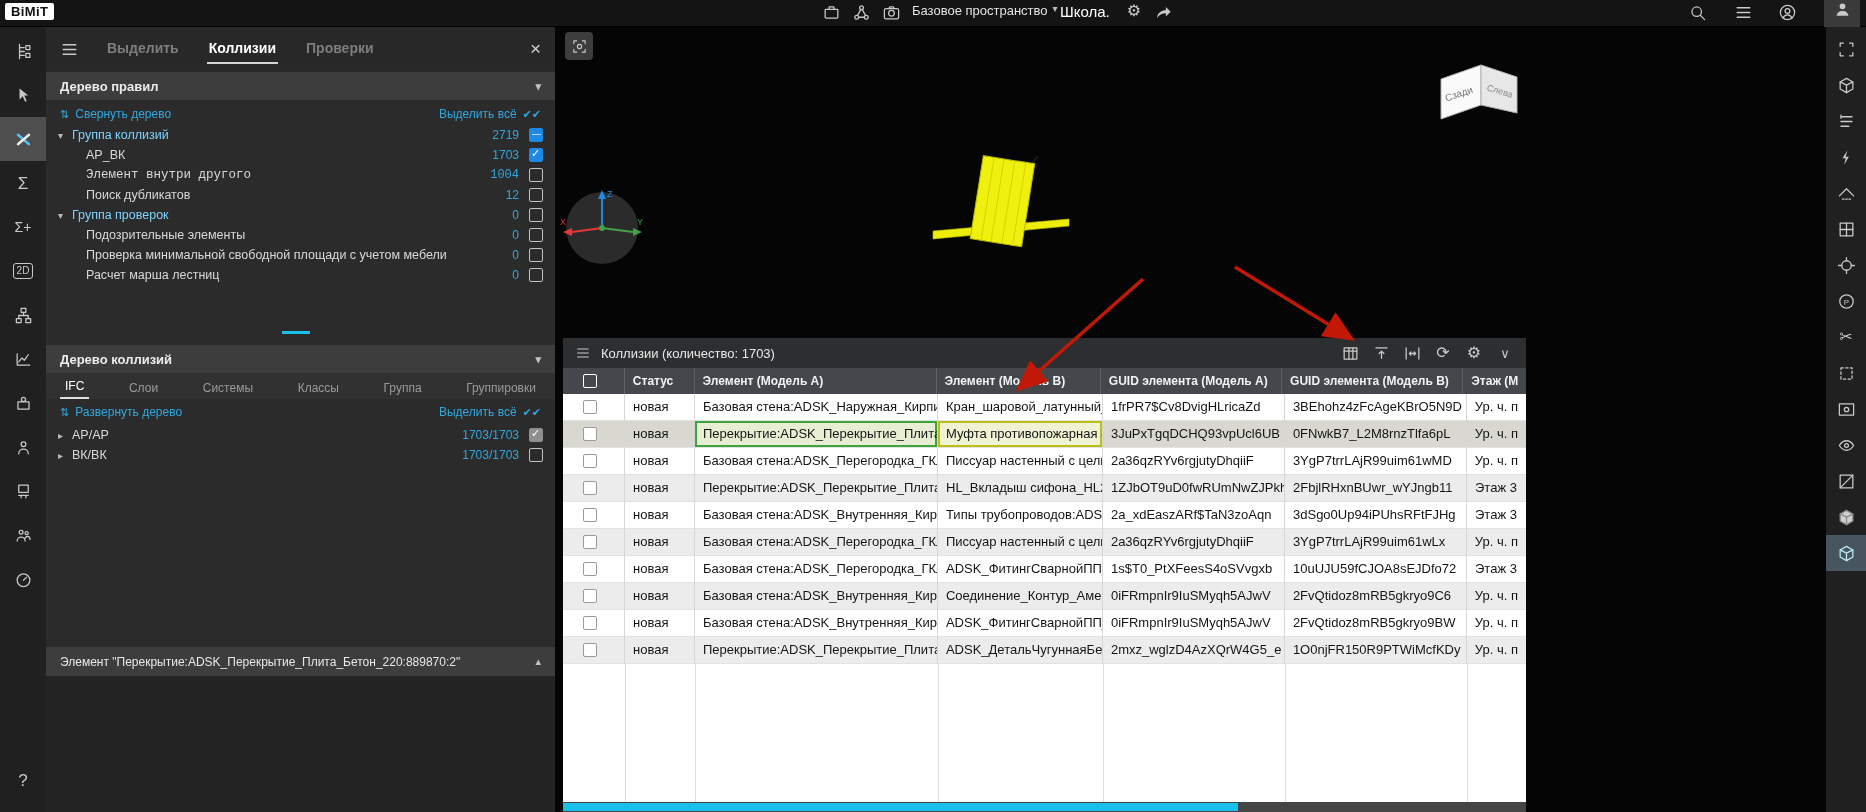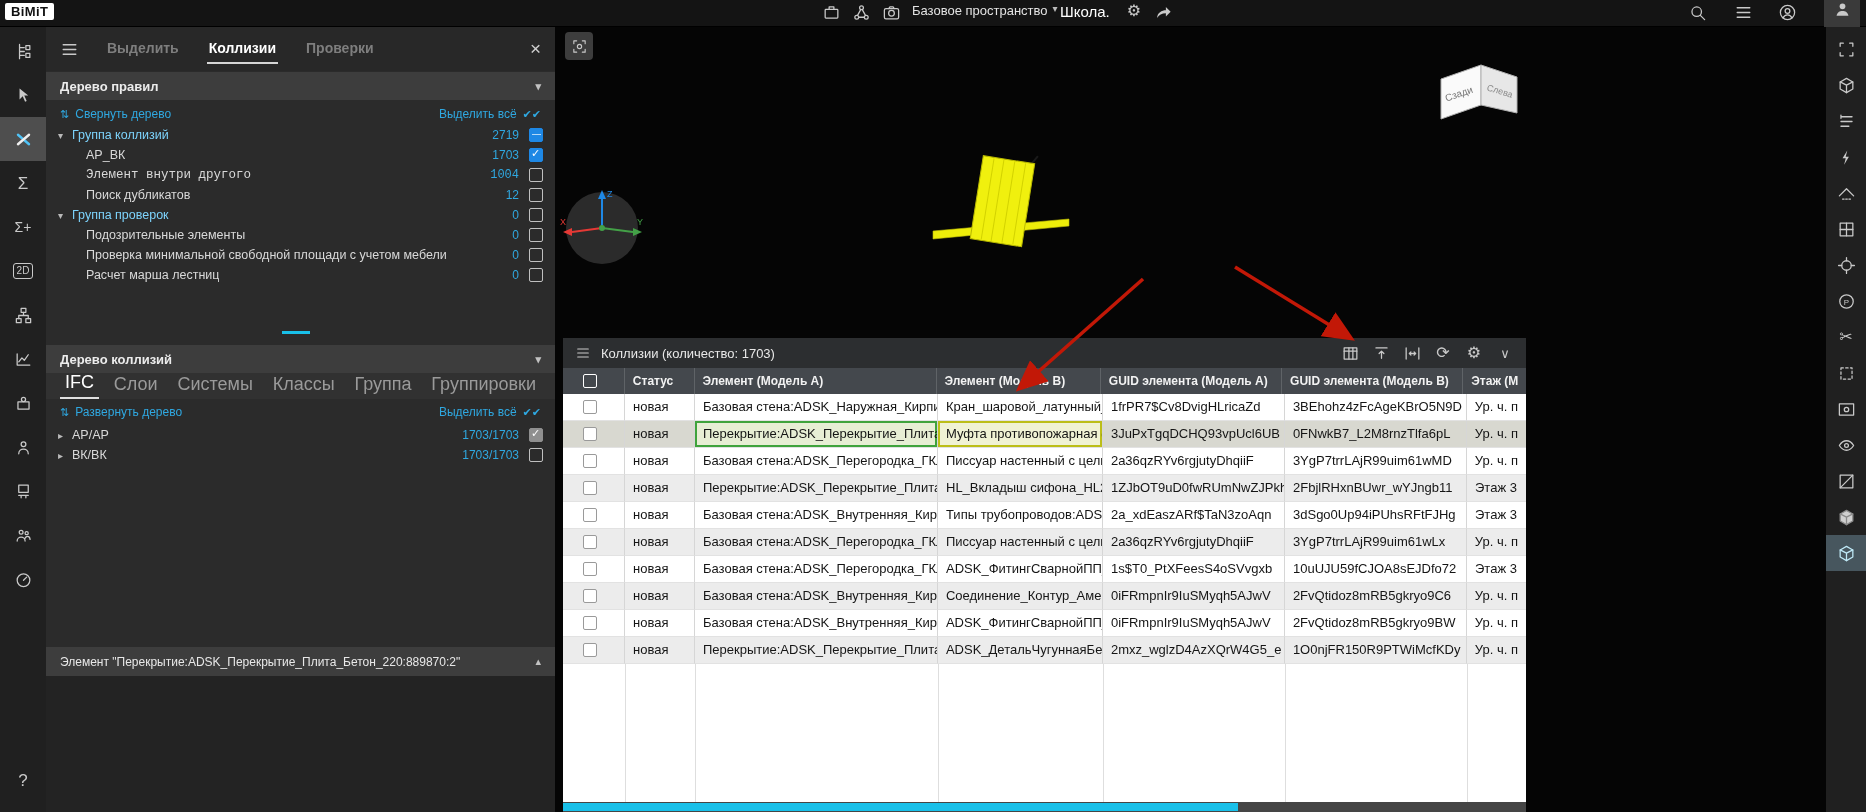--- a/index.html
+++ b/index.html
@@ -45,21 +45,21 @@
 .trw .lab{overflow:hidden}
 .trw .cnt{margin-left:auto;color:#2fa8e1;font-size:12px;padding-right:10px;flex:none}
 .cb{width:14px;height:14px;border:1px solid #c0c0c0;border-radius:2px;display:inline-block;position:relative;flex:none;background:transparent}
 .cb::after{position:absolute;left:1px;top:-2px;font-size:11px;color:#fff}
 .cb-on{background:#1e88e5;border-color:#1e88e5}.cb-on::after{content:"✓"}
 .cb-part{background:#1e88e5;border-color:#1e88e5}.cb-part::after{content:"—";font-size:9px;top:0;left:2px}
 .cb-gray{background:#8f8f8f;border-color:#8f8f8f}.cb-gray::after{content:"✓"}
 .cb.tbl{background:#fff;border-color:#9a9a9a}
 .rdash{position:absolute;top:304px;left:236px;width:28px;height:3px;background:#19c0e9}
 .ctabs{position:absolute;display:flex;width:100%;height:26px;background:#313131;align-items:flex-end;padding:0 14px;justify-content:space-between}
-.ctab{color:#9a9a9a;font-size:18px;padding:4px 5px}
+.ctab{color:#9a9a9a;font-size:12px;padding:4px 5px}
 .ctab.act{color:#fff;border-bottom:2px solid #e0e0e0}
 .elembar{position:absolute;top:620px;height:29px;width:100%;background:#3d3d3d;display:flex;align-items:center;padding:0 14px;color:#e8e8e8;font-size:12px;gap:8px}
 .elembar .txt{overflow:hidden;white-space:nowrap}
 .elembar .car{margin-left:auto;color:#c2c2c2;font-size:11px}
 .lp-void{position:absolute;top:649px;bottom:0;width:100%;background:#232323}
 
 
 #vp{position:absolute;left:555px;top:27px;width:1271px;height:785px;background:#050505;z-index:10}
 #shotbtn{position:absolute;left:10px;top:5px;width:28px;height:28px;background:#3d3d3d;border-radius:4px;display:flex;align-items:center;justify-content:center}
 #navcube{position:absolute;left:876px;top:30px}

